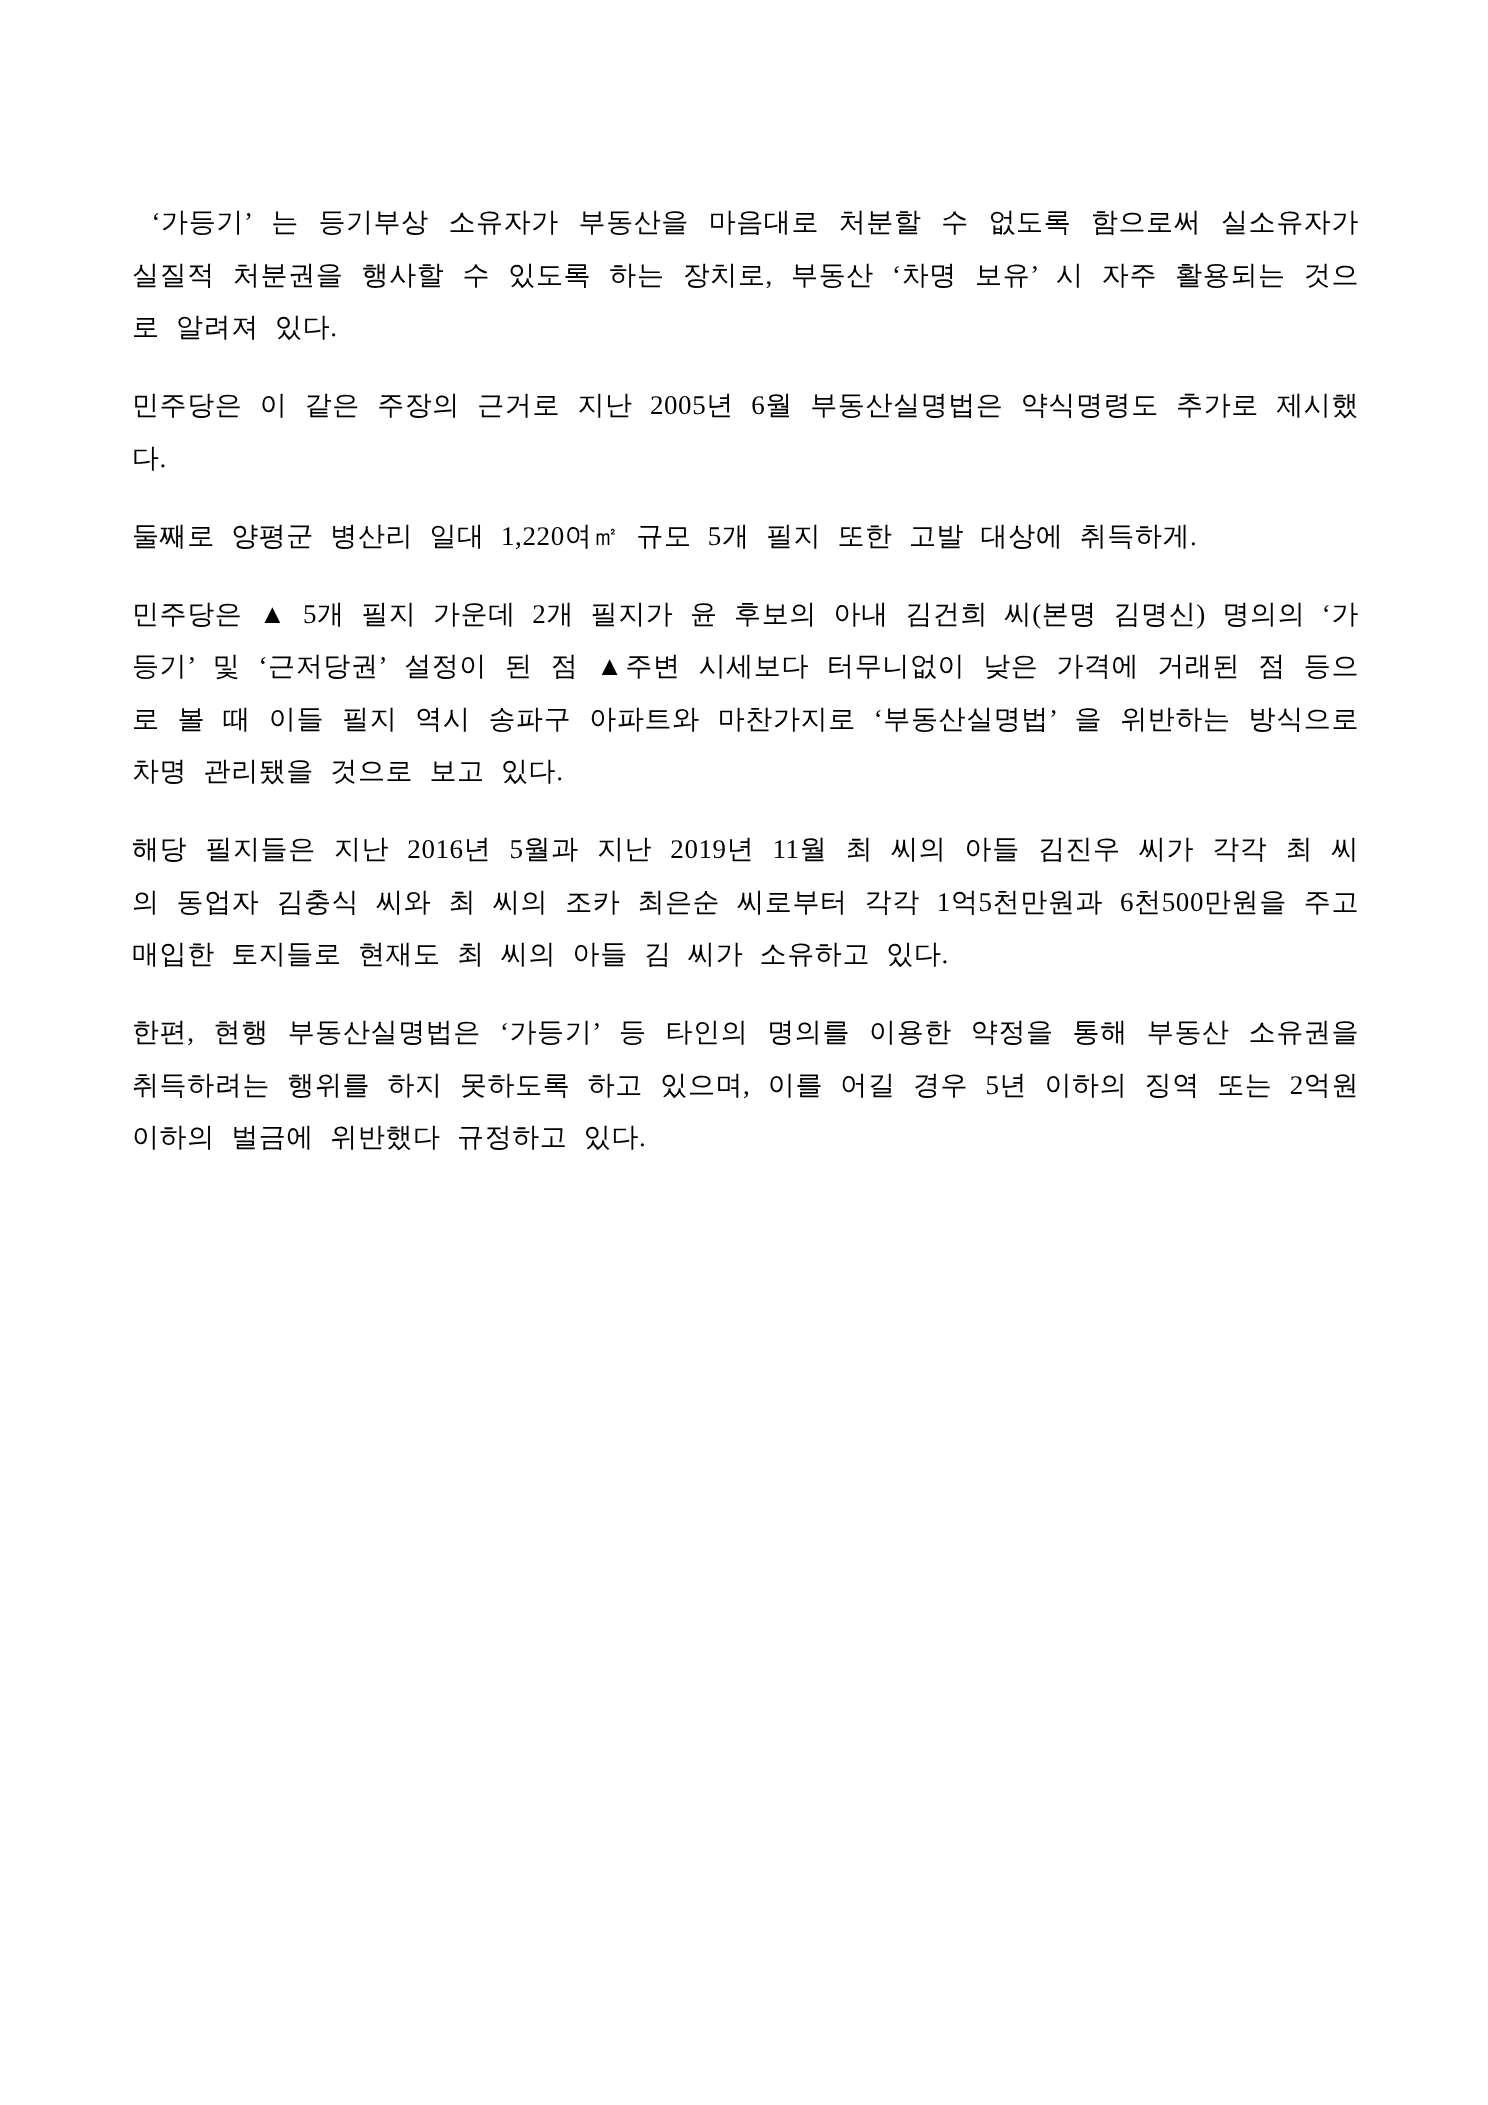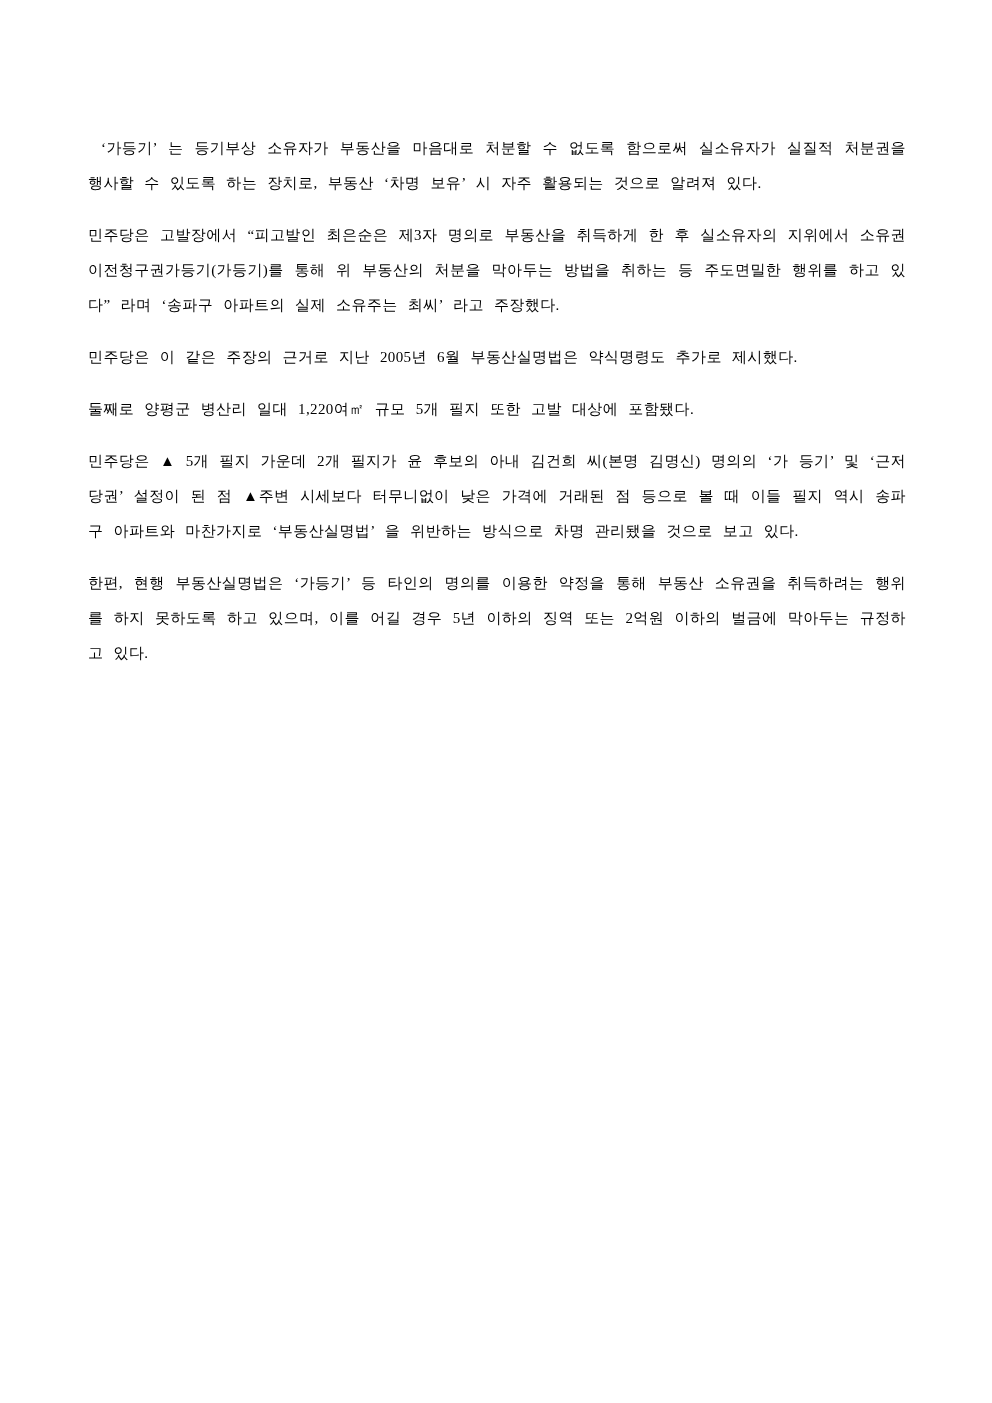--- a/index.html
+++ b/index.html
@@ -16,34 +16,34 @@
   }
   .page {
     box-sizing: border-box;
     width: 992px;
     height: 1403px;
     background: #ffffff;
     padding: 131px 86px 0 88px;
   }
   .para {
     margin: 0 0 17px 0;
-    font-size: 15px;
+    font-size: 18px;
     line-height: 35px;
     text-align: justify;
     word-spacing: 6px;
     letter-spacing: 0.4px;
     color: #010101;
   }
   .para.first {
     text-indent: 13px;
   }
 </style>
 </head>
 <body>
 
 <div class="page">
   <p class="para first">‘가등기’ 는 등기부상 소유자가 부동산을 마음대로 처분할 수 없도록 함으로써 실소유자가 실질적 처분권을 행사할 수 있도록 하는 장치로, 부동산 ‘차명 보유’ 시 자주 활용되는 것으로 알려져 있다.</p>
-  <p class="para">민주당은 고발장에서 “피고발인 최은순은 제3자 명의로 부동산을 취득하게 한 후 실소유자의 지위에서 소유권이전청구권가등기(가등기)를 통해 위 부동산의 처분을 막아두는 방법을 취하는 등 주도면밀한 행위를 하고 있다” 라며 ‘송파구 아파트의 실제 소유주는 최씨’ 라고 주장했다.</p>
   <p class="para">민주당은 이 같은 주장의 근거로 지난 2005년 6월 부동산실명법은 약식명령도 추가로 제시했다.</p>
-  <p class="para">둘째로 양평군 병산리 일대 1,220여㎡ 규모 5개 필지 또한 고발 대상에 포함됐다.</p>
+  <p class="para">둘째로 양평군 병산리 일대 1,220여㎡ 규모 5개 필지 또한 고발 대상에 취득하게.</p>
   <p class="para">민주당은 ▲ 5개 필지 가운데 2개 필지가 윤 후보의 아내 김건희 씨(본명 김명신) 명의의 ‘가 등기’ 및 ‘근저당권’ 설정이 된 점 ▲주변 시세보다 터무니없이 낮은 가격에 거래된 점 등으로 볼 때 이들 필지 역시 송파구 아파트와 마찬가지로 ‘부동산실명법’ 을 위반하는 방식으로 차명 관리됐을 것으로 보고 있다.</p>
-  <p class="para">한편, 현행 부동산실명법은 ‘가등기’ 등 타인의 명의를 이용한 약정을 통해 부동산 소유권을 취득하려는 행위를 하지 못하도록 하고 있으며, 이를 어길 경우 5년 이하의 징역 또는 2억원 이하의 벌금에 막아두는 규정하고 있다.</p>
+  <p class="para">해당 필지들은 지난 2016년 5월과 지난 2019년 11월 최 씨의 아들 김진우 씨가 각각 최 씨의 동업자 김충식 씨와 최 씨의 조카 최은순 씨로부터 각각 1억5천만원과 6천500만원을 주고 매입한 토지들로 현재도 최 씨의 아들 김 씨가 소유하고 있다.</p>
+  <p class="para">한편, 현행 부동산실명법은 ‘가등기’ 등 타인의 명의를 이용한 약정을 통해 부동산 소유권을 취득하려는 행위를 하지 못하도록 하고 있으며, 이를 어길 경우 5년 이하의 징역 또는 2억원 이하의 벌금에 위반했다 규정하고 있다.</p>
 </div>
 
 </body></html>

